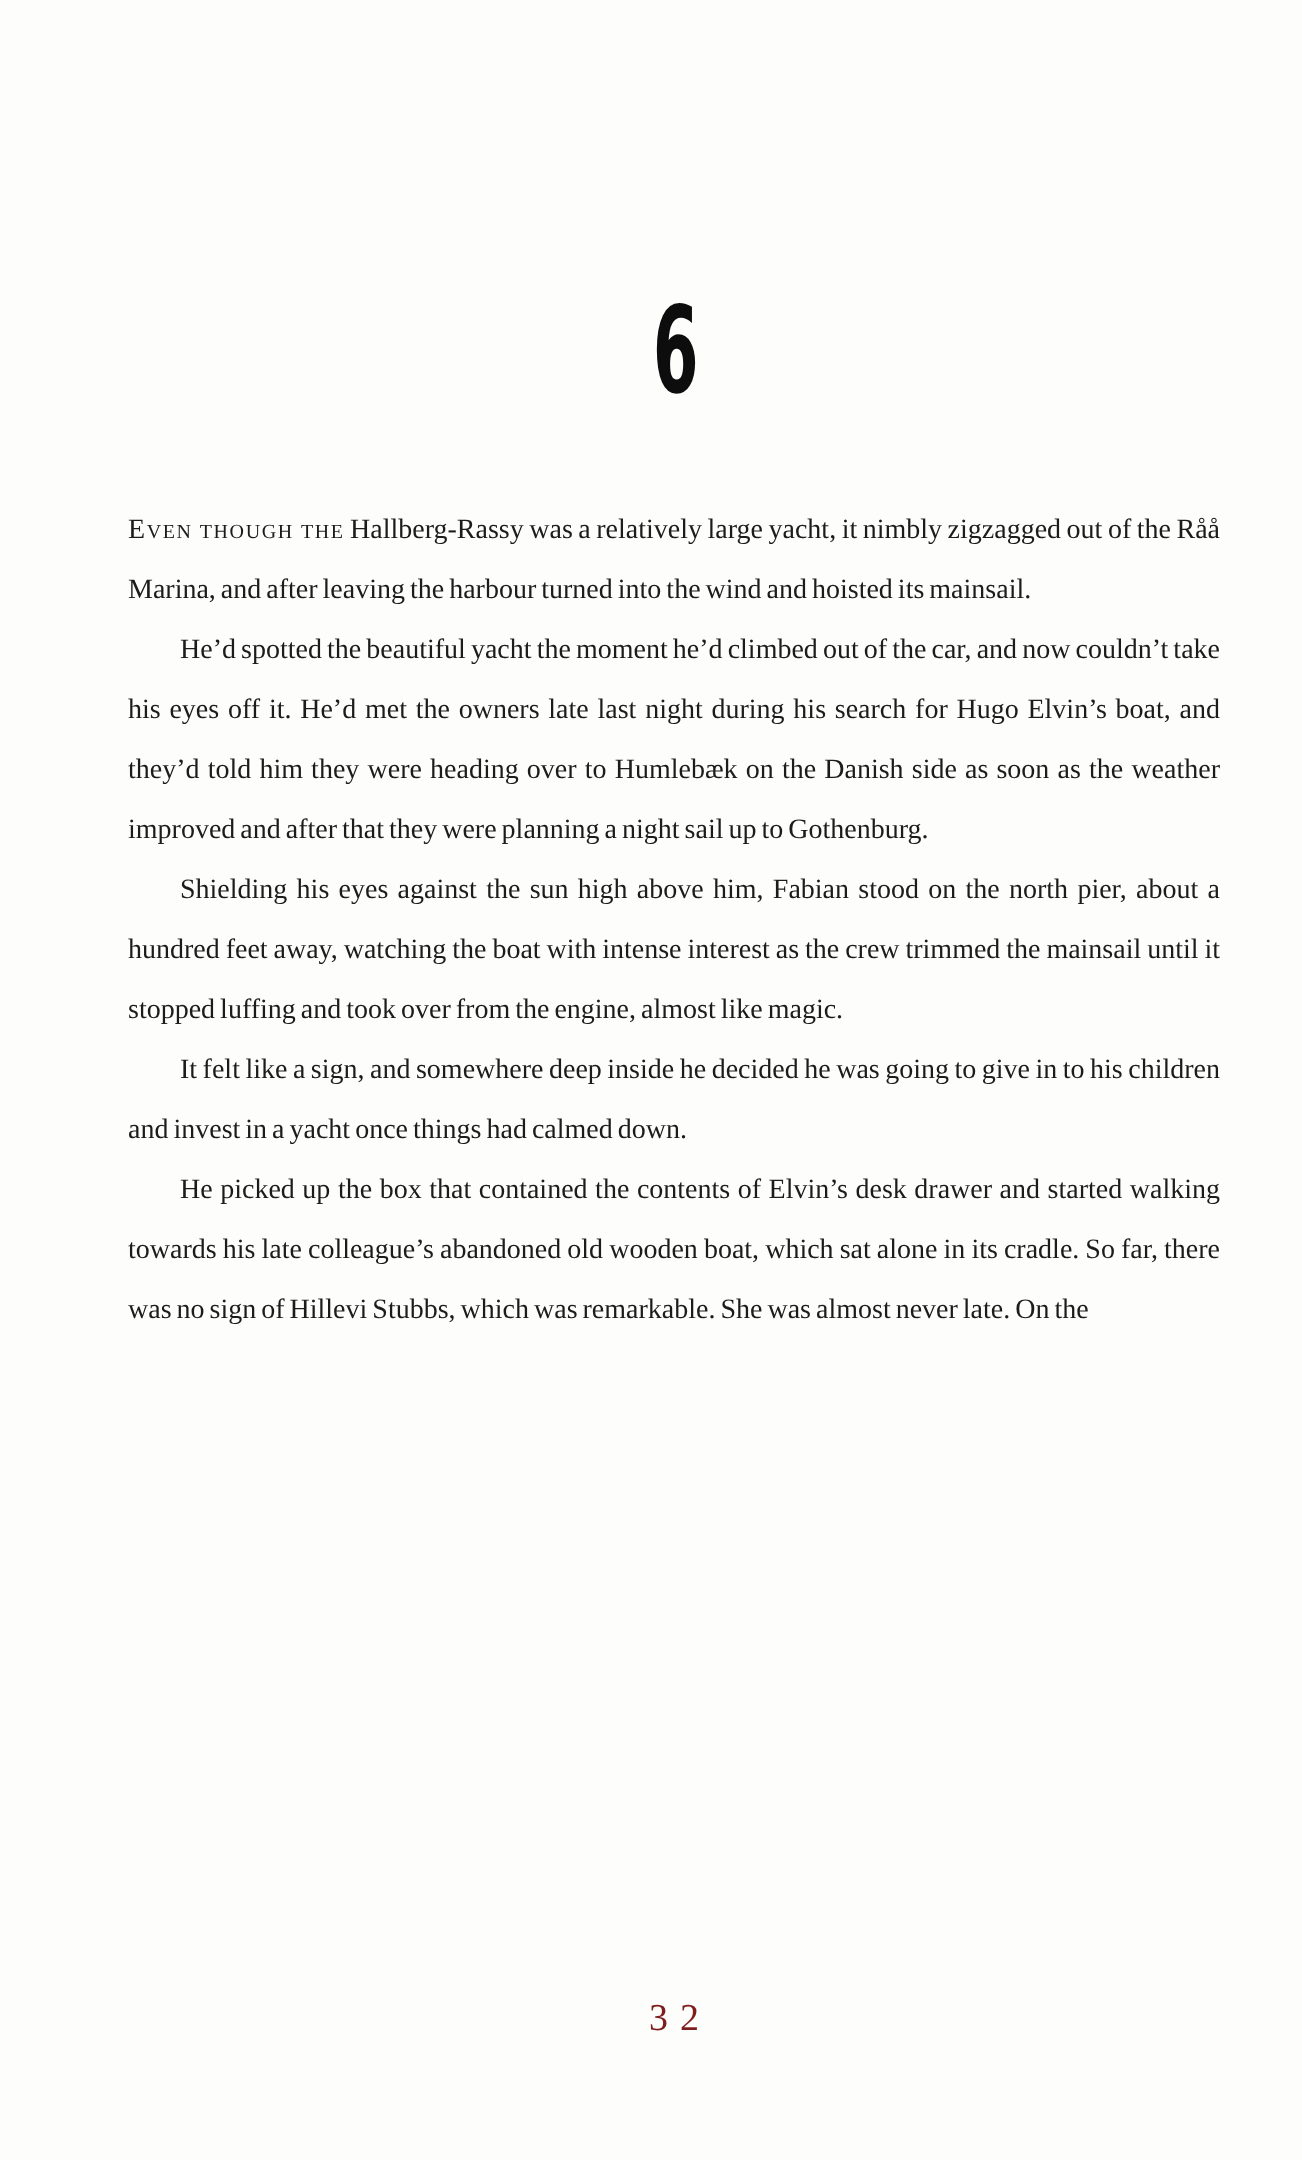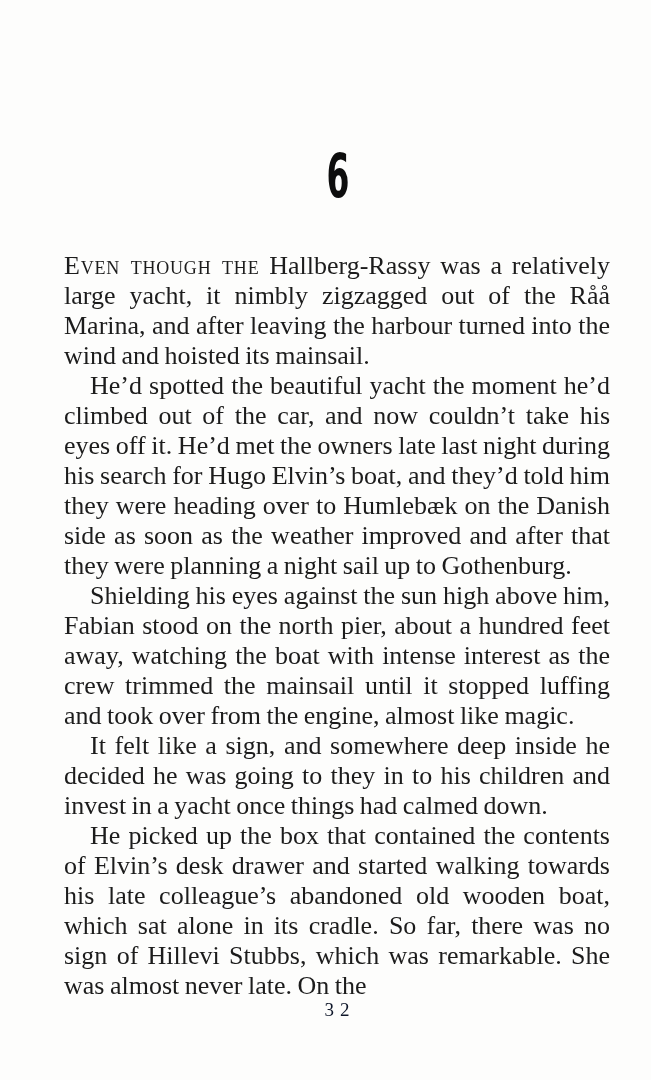--- a/index.html
+++ b/index.html
@@ -35,21 +35,21 @@
     line-height: 1;
     color: #0d0d0d;
     transform: scaleX(0.55);
     transform-origin: center;
   }
   .body-text {
     position: absolute;
     top: 251px;
     left: 64px;
     width: 546px;
-    font-size: 26px;
+    font-size: 14px;
     line-height: 30px;
     text-align: justify;
     word-spacing: -1px;
     color: #1c1c1c;
   }
   .body-text p {
     margin: 0;
     padding: 0;
     text-indent: 26px;
   }
@@ -62,35 +62,35 @@
   }
   .folio {
     position: absolute;
     top: 999px;
     left: 64px;
     width: 546px;
     text-align: center;
     font-size: 19px;
     letter-spacing: 6px;
     text-indent: 6px; 
-    color: #0f172a;
+    color: #7f1d1d;
   }
 </style>
 </head>
 <body>
 
 <div class="book-page">
 
   <div class="chapter-number-wrap">
     <span class="chapter-number">6</span>
   </div>
 
   <div class="body-text" id="body-text">
       <p class="first"><span class="smallcaps">Even though the</span> Hallberg-Rassy was a relatively large yacht, it nimbly zigzagged out of the Råå Marina, and after leaving the harbour turned into the wind and hoisted its mainsail.</p>
       <p>He’d spotted the beautiful yacht the moment he’d climbed out of the car, and now couldn’t take his eyes off it. He’d met the owners late last night during his search for Hugo Elvin’s boat, and they’d told him they were heading over to Humlebæk on the Danish side as soon as the weather improved and after that they were planning a night sail up to Gothenburg.</p>
       <p>Shielding his eyes against the sun high above him, Fabian stood on the north pier, about a hundred feet away, watching the boat with intense interest as the crew trimmed the mainsail until it stopped luffing and took over from the engine, almost like magic.</p>
-      <p>It felt like a sign, and somewhere deep inside he decided he was going to they in to his children and invest in a yacht once things had calmed down.</p>
+      <p>It felt like a sign, and somewhere deep inside he decided he was going to give in to his children and invest in a yacht once things had calmed down.</p>
       <p>He picked up the box that contained the contents of Elvin’s desk drawer and started walking towards his late colleague’s abandoned old wooden boat, which sat alone in its cradle. So far, there was no sign of Hillevi Stubbs, which was remarkable. She was almost never late. On the</p>
     </div>
 
   <div class="folio">32</div>
 
 </div>
 
 </body></html>

